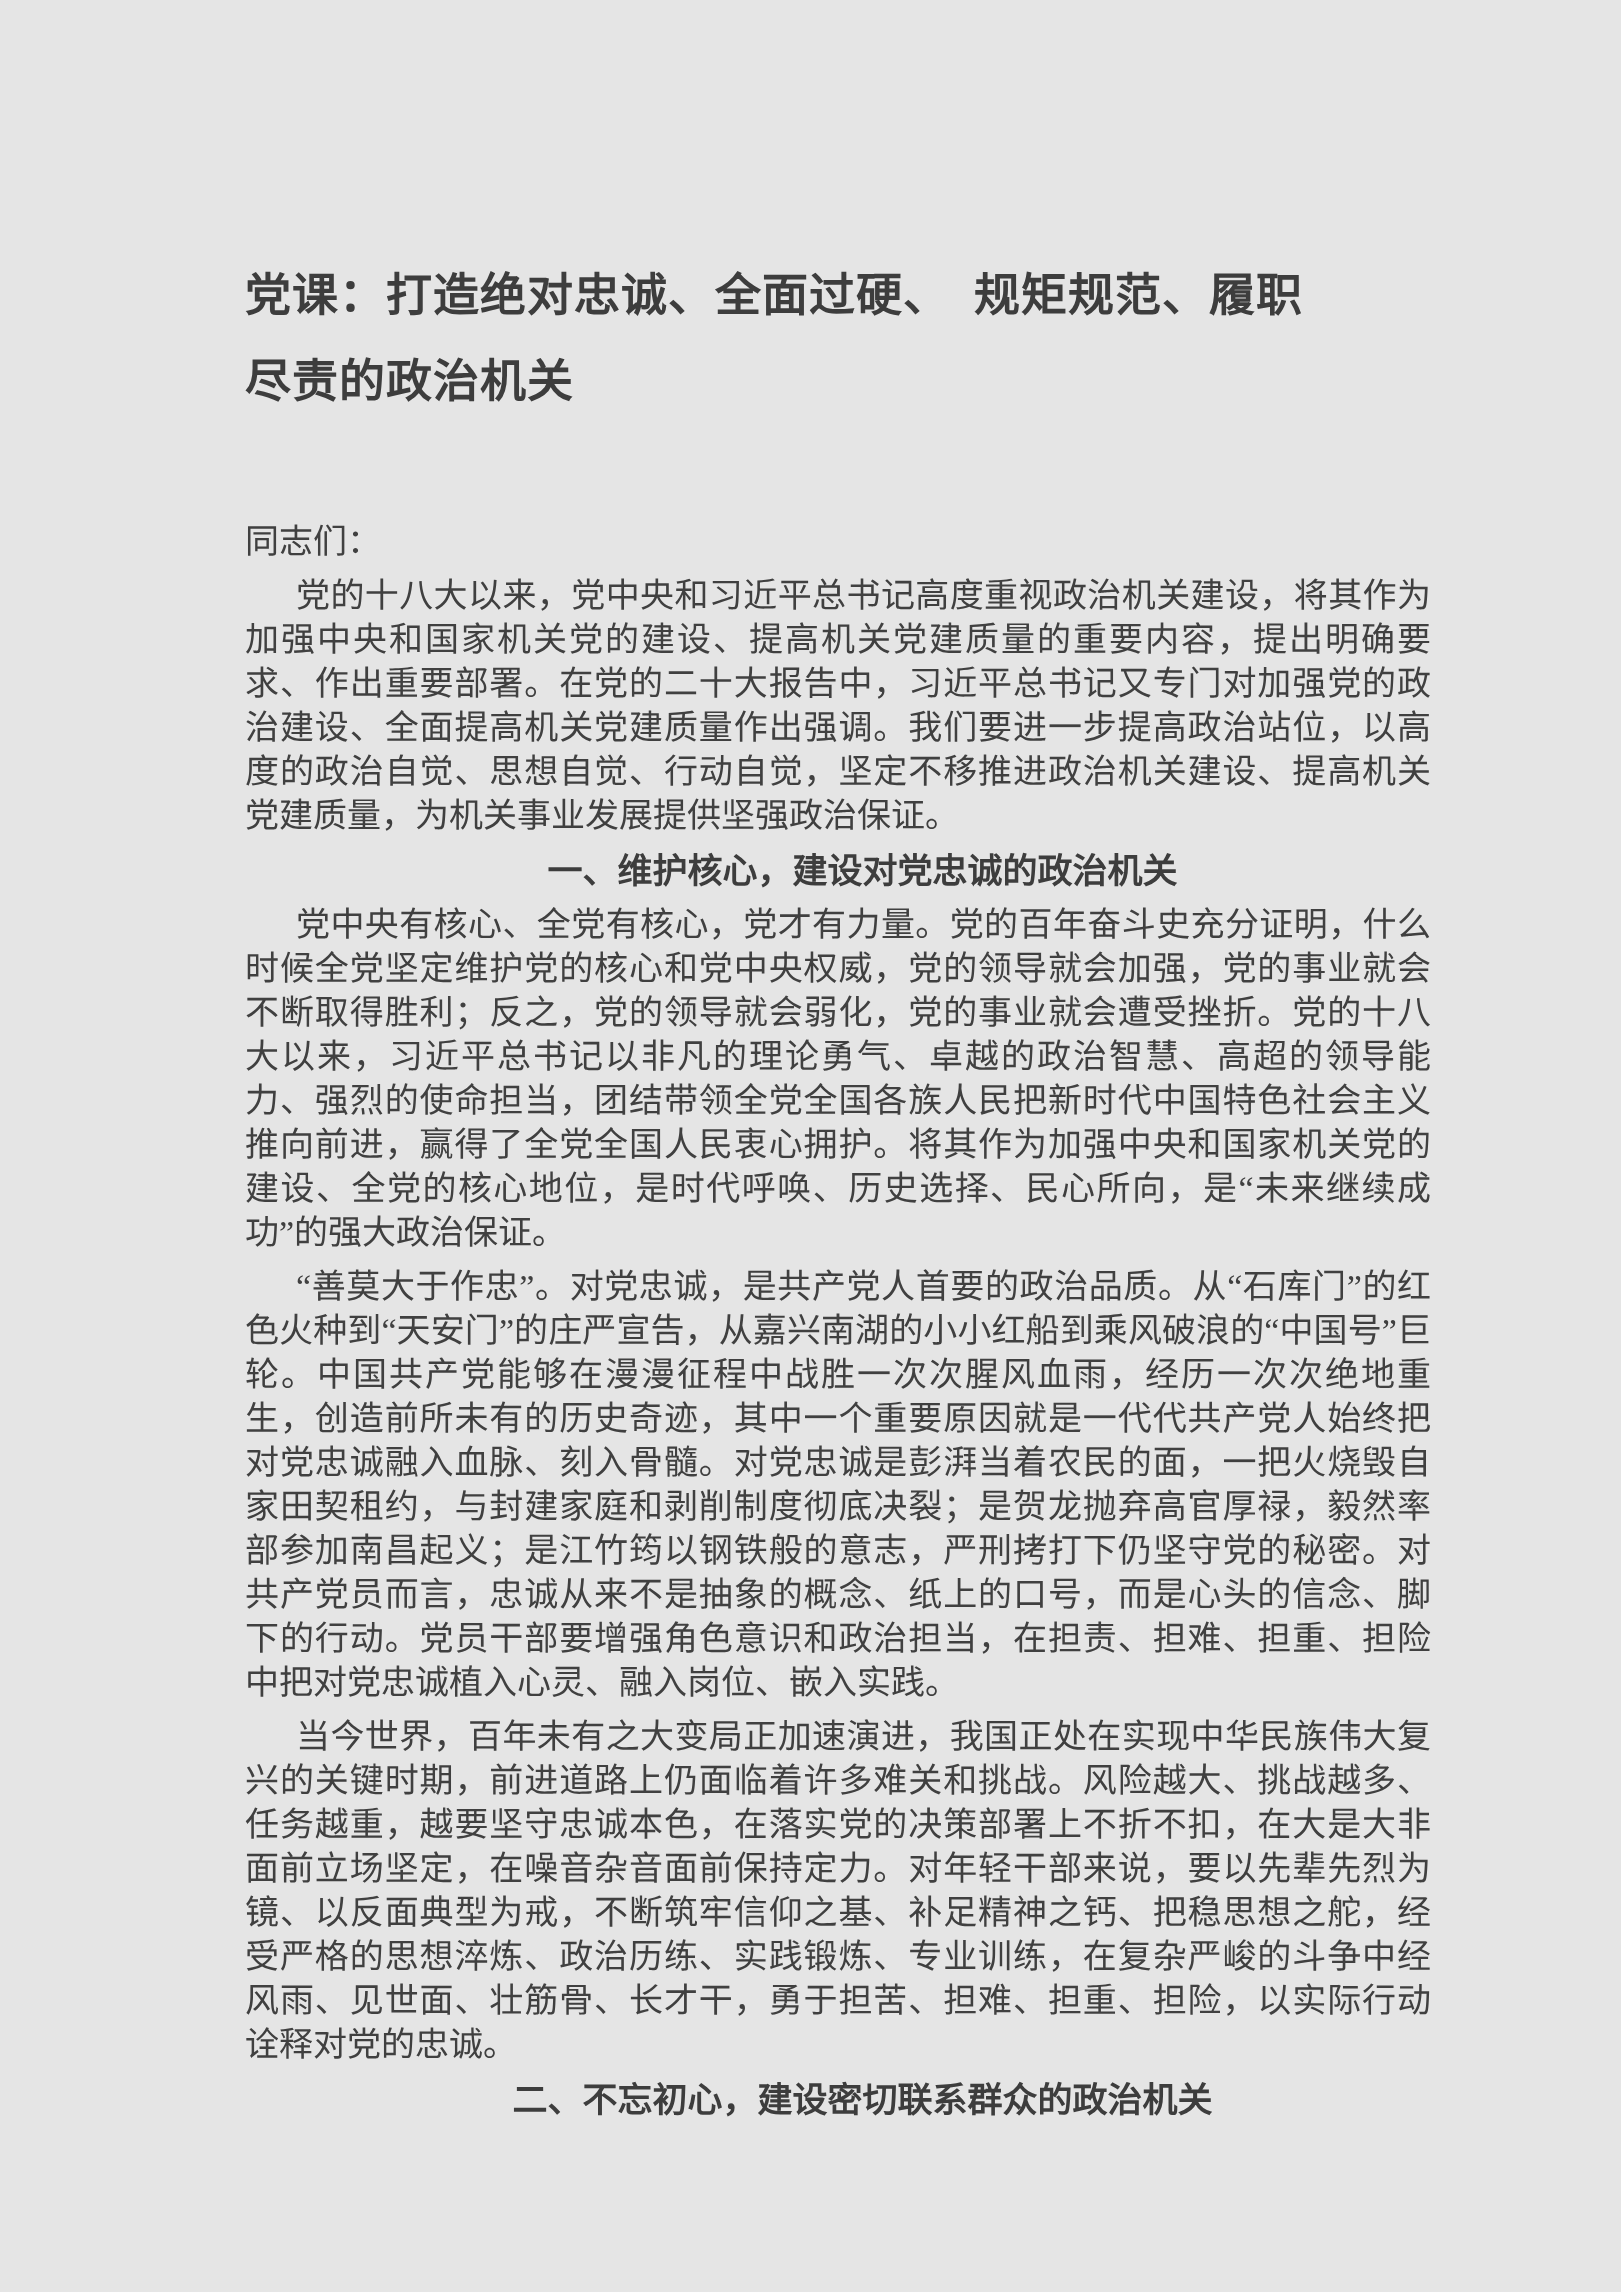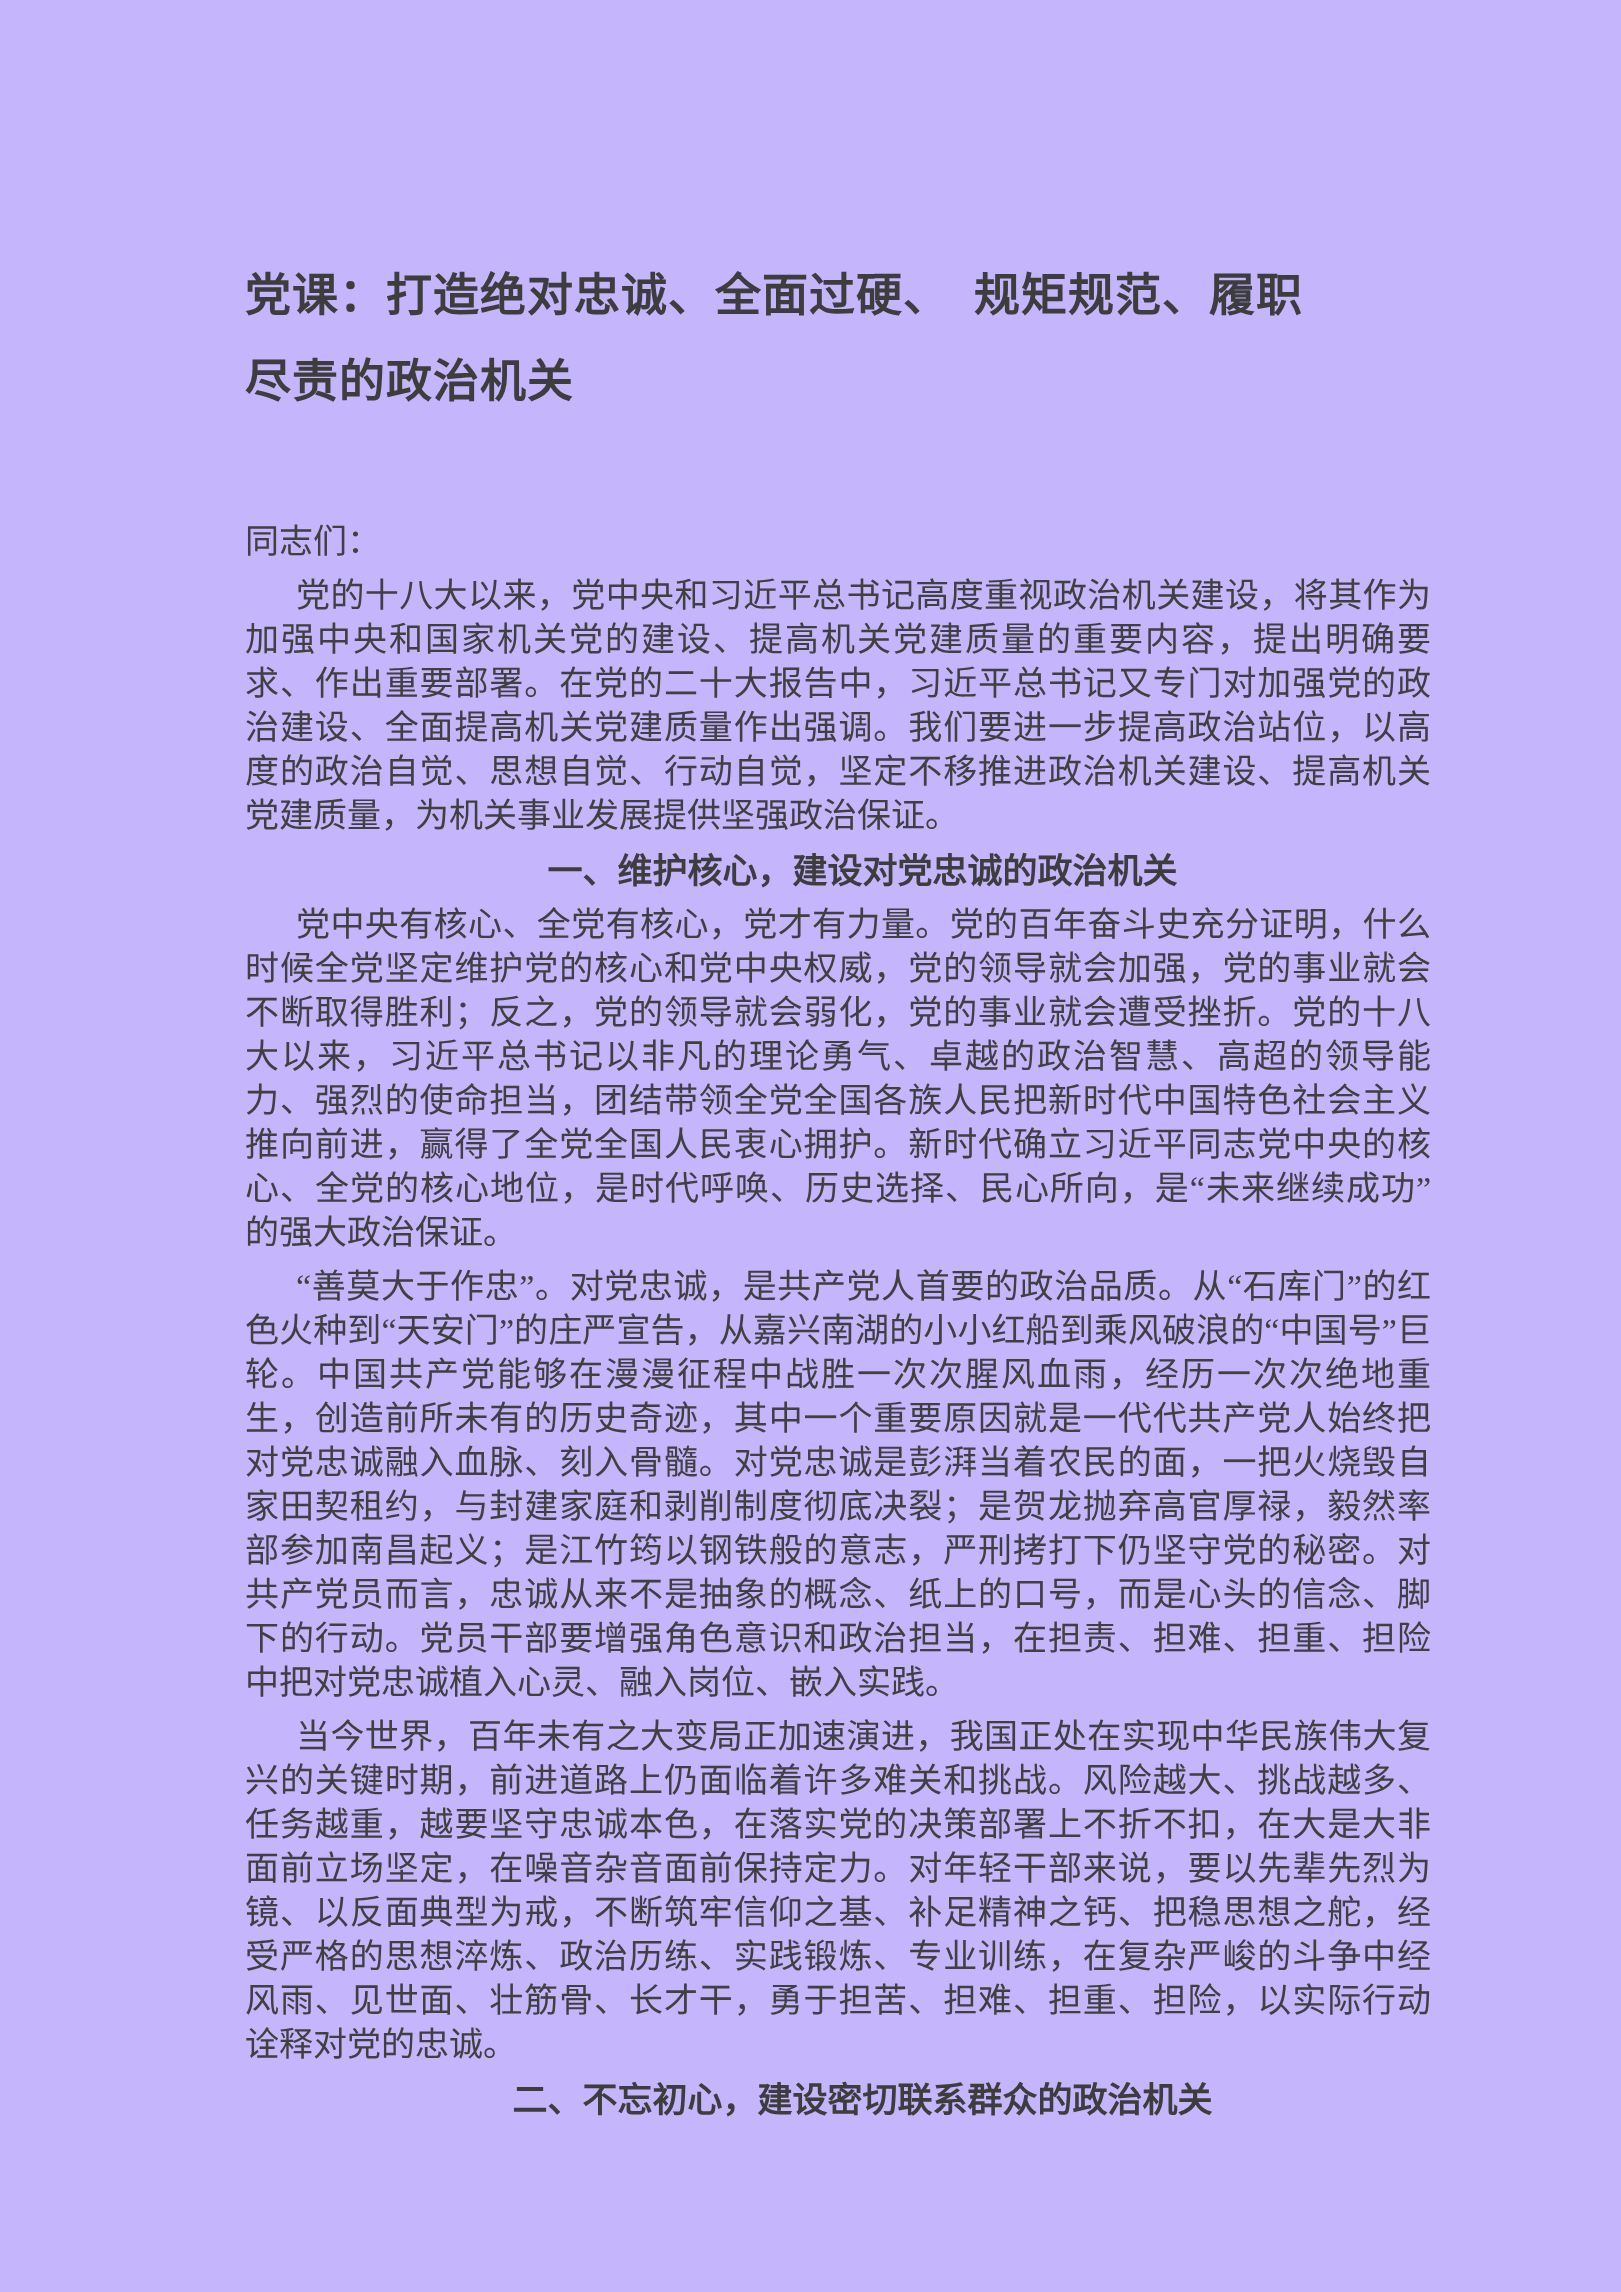--- a/index.html
+++ b/index.html
@@ -4,21 +4,21 @@
 <style>
   html, body {
     margin: 0;
     padding: 0;
     background: #ffffff;
   }
   .page {
     position: relative;
     width: 1621px;
     height: 2293px;
-    background: #c4b5fd;
+    background: #e5e5e5;
     overflow: hidden;
   }
   .content {
     position: absolute;
     left: 245px;
     top: 252px;
     width: 1186px;
   }
   .doc-title {
     font-family: "Liberation Sans", "DejaVu Sans", sans-serif;
@@ -71,21 +71,21 @@
     </h1>
 
     <div class="doc-body">
 
       <p class="salutation">同志们：</p>
 
       <p>党的十八大以来，党中央和习近平总书记高度重视政治机关建设，将其作为加强中央和国家机关党的建设、提高机关党建质量的重要内容，提出明确要求、作出重要部署。在党的二十大报告中，习近平总书记又专门对加强党的政治建设、全面提高机关党建质量作出强调。我们要进一步提高政治站位，以高度的政治自觉、思想自觉、行动自觉，坚定不移推进政治机关建设、提高机关党建质量，为机关事业发展提供坚强政治保证。</p>
 
       <h2 class="section-heading">一、维护核心，建设对党忠诚的政治机关</h2>
 
-      <p>党中央有核心、全党有核心，党才有力量。党的百年奋斗史充分证明，什么时候全党坚定维护党的核心和党中央权威，党的领导就会加强，党的事业就会不断取得胜利；反之，党的领导就会弱化，党的事业就会遭受挫折。党的十八大以来，习近平总书记以非凡的理论勇气、卓越的政治智慧、高超的领导能力、强烈的使命担当，团结带领全党全国各族人民把新时代中国特色社会主义推向前进，赢得了全党全国人民衷心拥护。新时代确立习近平同志党中央的核心、全党的核心地位，是时代呼唤、历史选择、民心所向，是“未来继续成功”的强大政治保证。</p>
+      <p>党中央有核心、全党有核心，党才有力量。党的百年奋斗史充分证明，什么时候全党坚定维护党的核心和党中央权威，党的领导就会加强，党的事业就会不断取得胜利；反之，党的领导就会弱化，党的事业就会遭受挫折。党的十八大以来，习近平总书记以非凡的理论勇气、卓越的政治智慧、高超的领导能力、强烈的使命担当，团结带领全党全国各族人民把新时代中国特色社会主义推向前进，赢得了全党全国人民衷心拥护。将其作为加强中央和国家机关党的建设、全党的核心地位，是时代呼唤、历史选择、民心所向，是“未来继续成功”的强大政治保证。</p>
 
       <p>“善莫大于作忠”。对党忠诚，是共产党人首要的政治品质。从“石库门”的红色火种到“天安门”的庄严宣告，从嘉兴南湖的小小红船到乘风破浪的“中国号”巨轮。中国共产党能够在漫漫征程中战胜一次次腥风血雨，经历一次次绝地重生，创造前所未有的历史奇迹，其中一个重要原因就是一代代共产党人始终把对党忠诚融入血脉、刻入骨髓。对党忠诚是彭湃当着农民的面，一把火烧毁自家田契租约，与封建家庭和剥削制度彻底决裂；是贺龙抛弃高官厚禄，毅然率部参加南昌起义；是江竹筠以钢铁般的意志，严刑拷打下仍坚守党的秘密。对共产党员而言，忠诚从来不是抽象的概念、纸上的口号，而是心头的信念、脚下的行动。党员干部要增强角色意识和政治担当，在担责、担难、担重、担险中把对党忠诚植入心灵、融入岗位、嵌入实践。</p>
 
       <p>当今世界，百年未有之大变局正加速演进，我国正处在实现中华民族伟大复兴的关键时期，前进道路上仍面临着许多难关和挑战。风险越大、挑战越多、任务越重，越要坚守忠诚本色，在落实党的决策部署上不折不扣，在大是大非面前立场坚定，在噪音杂音面前保持定力。对年轻干部来说，要以先辈先烈为镜、以反面典型为戒，不断筑牢信仰之基、补足精神之钙、把稳思想之舵，经受严格的思想淬炼、政治历练、实践锻炼、专业训练，在复杂严峻的斗争中经风雨、见世面、壮筋骨、长才干，勇于担苦、担难、担重、担险，以实际行动诠释对党的忠诚。</p>
 
       <h2 class="section-heading">二、不忘初心，建设密切联系群众的政治机关</h2>
 
     </div>
   </div>
 </div>

